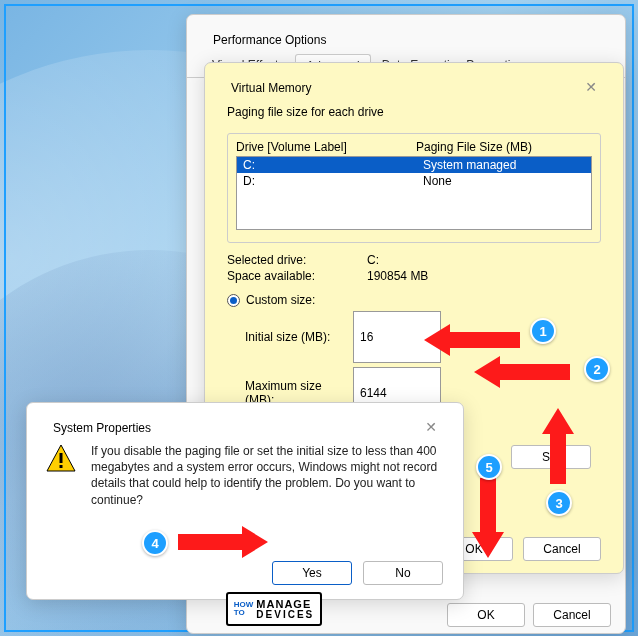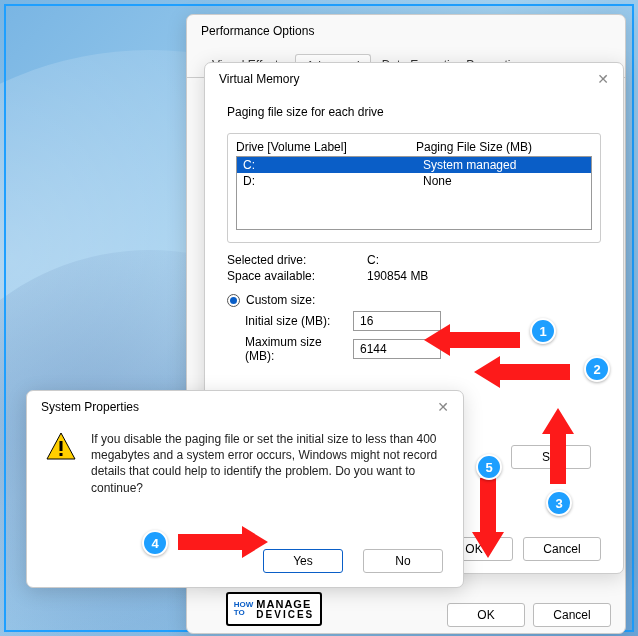--- a/index.html
+++ b/index.html
@@ -3,57 +3,57 @@
 <meta charset="utf-8">
 <style>
 *{box-sizing:border-box;margin:0;padding:0;font-family:'Segoe UI',Tahoma,sans-serif;font-size:12px;color:#000}
 body{width:638px;height:636px;background:#1e9fff;position:relative;overflow:hidden}
 .wallpaper{position:absolute;left:0;top:0;width:638px;height:636px;background:linear-gradient(135deg,#79b5e3 0%,#a3d1f0 40%,#6ba5d8 100%);overflow:hidden}
 .swirl{position:absolute;width:700px;height:700px;border-radius:50%;background:radial-gradient(circle at 30% 30%,rgba(255,255,255,.3),rgba(100,150,200,0) 60%)}
 .swirl.s1{left:-200px;top:50px}
 .swirl.s2{left:-100px;top:250px;width:500px;height:500px;background:radial-gradient(circle at 40% 40%,rgba(60,100,160,.4),rgba(60,100,160,0) 60%)}
 .frame{position:absolute;left:4px;top:4px;width:630px;height:628px;border:2px solid #1e9fff;background:transparent}
 .win{position:absolute;background:#fff;border:1px solid #ccc;border-radius:7px;box-shadow:0 4px 20px rgba(0,0,0,.15)}
-.titlebar{display:flex;align-items:center;justify-content:space-between;height:32px;padding:0 14px;font-size:12px;color:#333}
+.titlebar{display:flex;align-items:flex-end;justify-content:space-between;height:32px;padding:0 26px;font-size:12px;color:#333}
 .close-x{font-size:14px;color:#888;cursor:pointer}
 .tabs{display:flex;padding:0 14px;border-bottom:1px solid #ccc;margin-top:6px}
 .tab{padding:4px 10px;font-size:12px;border:1px solid transparent;color:#333;cursor:pointer}
 .tab.active{border:1px solid #ccc;border-bottom:1px solid #fff;background:#fff;position:relative;top:1px;border-radius:3px 3px 0 0}
 .perf{left:186px;top:14px;width:440px;height:620px;background:#f9f9f9}
 .perf-buttons{position:absolute;bottom:6px;right:14px;display:flex;gap:8px}
 .btn{background:#fff;border:1px solid #bbb;border-radius:3px;padding:4px 0;width:78px;text-align:center;font-size:12px;cursor:pointer}
 .btn.disabled{color:#aaa}
-.vm{left:204px;top:62px;width:420px;height:512px;background:#ffffff}
+.vm{left:204px;top:62px;width:420px;height:512px;background:#fef9c3}
 .vm-body{padding:10px 22px}
 .checkbox-row{display:flex;align-items:center;gap:6px;margin:8px 0 10px}
 .cb{width:13px;height:13px;border:1px solid #888;border-radius:2px;background:#fff}
 .group-label{font-size:12px;margin-bottom:14px}
 .fieldset{border:1px solid #ccc;border-radius:3px;padding:8px 10px;margin-bottom:10px}
 .drive-head{display:flex;font-size:12px;margin-bottom:2px}
 .drive-head .c1{width:180px}
 .drive-list{border:1px solid #999;height:74px;background:#fff;overflow:hidden}
 .drive-row{display:flex;padding:1px 6px;font-size:12px}
 .drive-row .c1{width:180px}
 .drive-row.sel{background:#0a5ec7;color:#fff}
 .drive-row.sel span{color:#fff}
 .info-row{display:flex;margin:2px 0}
 .info-row .lab{width:140px}
 .radio-row{display:flex;align-items:center;gap:6px;margin:6px 0 4px}
 .radio{width:13px;height:13px;border:1px solid #555;border-radius:50%;position:relative;background:#fff}
 .radio.checked::after{content:'';position:absolute;left:2px;top:2px;width:7px;height:7px;border-radius:50%;background:#0a5ec7}
 .size-row{display:flex;align-items:center;margin:4px 0;gap:0}
 .size-row .lab{width:126px;padding-left:18px}
-.num-input{border:1px solid #999;padding:2px 6px;width:88px;font-size:12px;background:#fff}
+.num-input{border:1px solid #999;padding:18px 6px;width:88px;font-size:12px;background:#fff}
 .set-btn{position:absolute;right:32px;top:382px;width:80px}
 .vm-okcancel{position:absolute;bottom:12px;right:22px;display:flex;gap:10px}
-.sys{left:26px;top:390px;width:438px;height:198px;background:#fff;border-radius:7px}
+.sys{left:26px;top:402px;width:438px;height:198px;background:#fff;border-radius:7px}
 .sys-body{display:flex;padding:8px 18px 0;gap:14px}
 .warn-icon{flex-shrink:0}
 .sys-text{font-size:12px;line-height:1.35;color:#222}
-.sys-buttons{position:absolute;bottom:14px;right:20px;display:flex;gap:20px}
+.sys-buttons{position:absolute;bottom:14px;right:20px;display:flex;gap:11px}
 .sys-buttons .btn{width:80px}
 .sys-buttons .btn.primary{border:1px solid #0a5ec7}
 .badge{position:absolute;width:26px;height:26px;border-radius:50%;background:#1e9fff;color:#fff;font-weight:bold;font-size:13px;display:flex;align-items:center;justify-content:center;border:2px solid #fff;box-shadow:0 1px 3px rgba(0,0,0,.3)}
 .arrow{position:absolute}
 .logo{position:absolute;left:226px;bottom:10px;width:96px;height:34px;background:#fff;border:2px solid #000;border-radius:3px;display:flex;align-items:center;justify-content:center;padding:2px}
 .logo .h{font-size:8px;font-weight:bold;color:#0a5ec7;line-height:1}
 .logo .m{font-size:11px;font-weight:900;letter-spacing:1px;line-height:1}
 .logo .d{font-size:10px;font-weight:bold;letter-spacing:2px;line-height:1}
 </style>
 </head>

